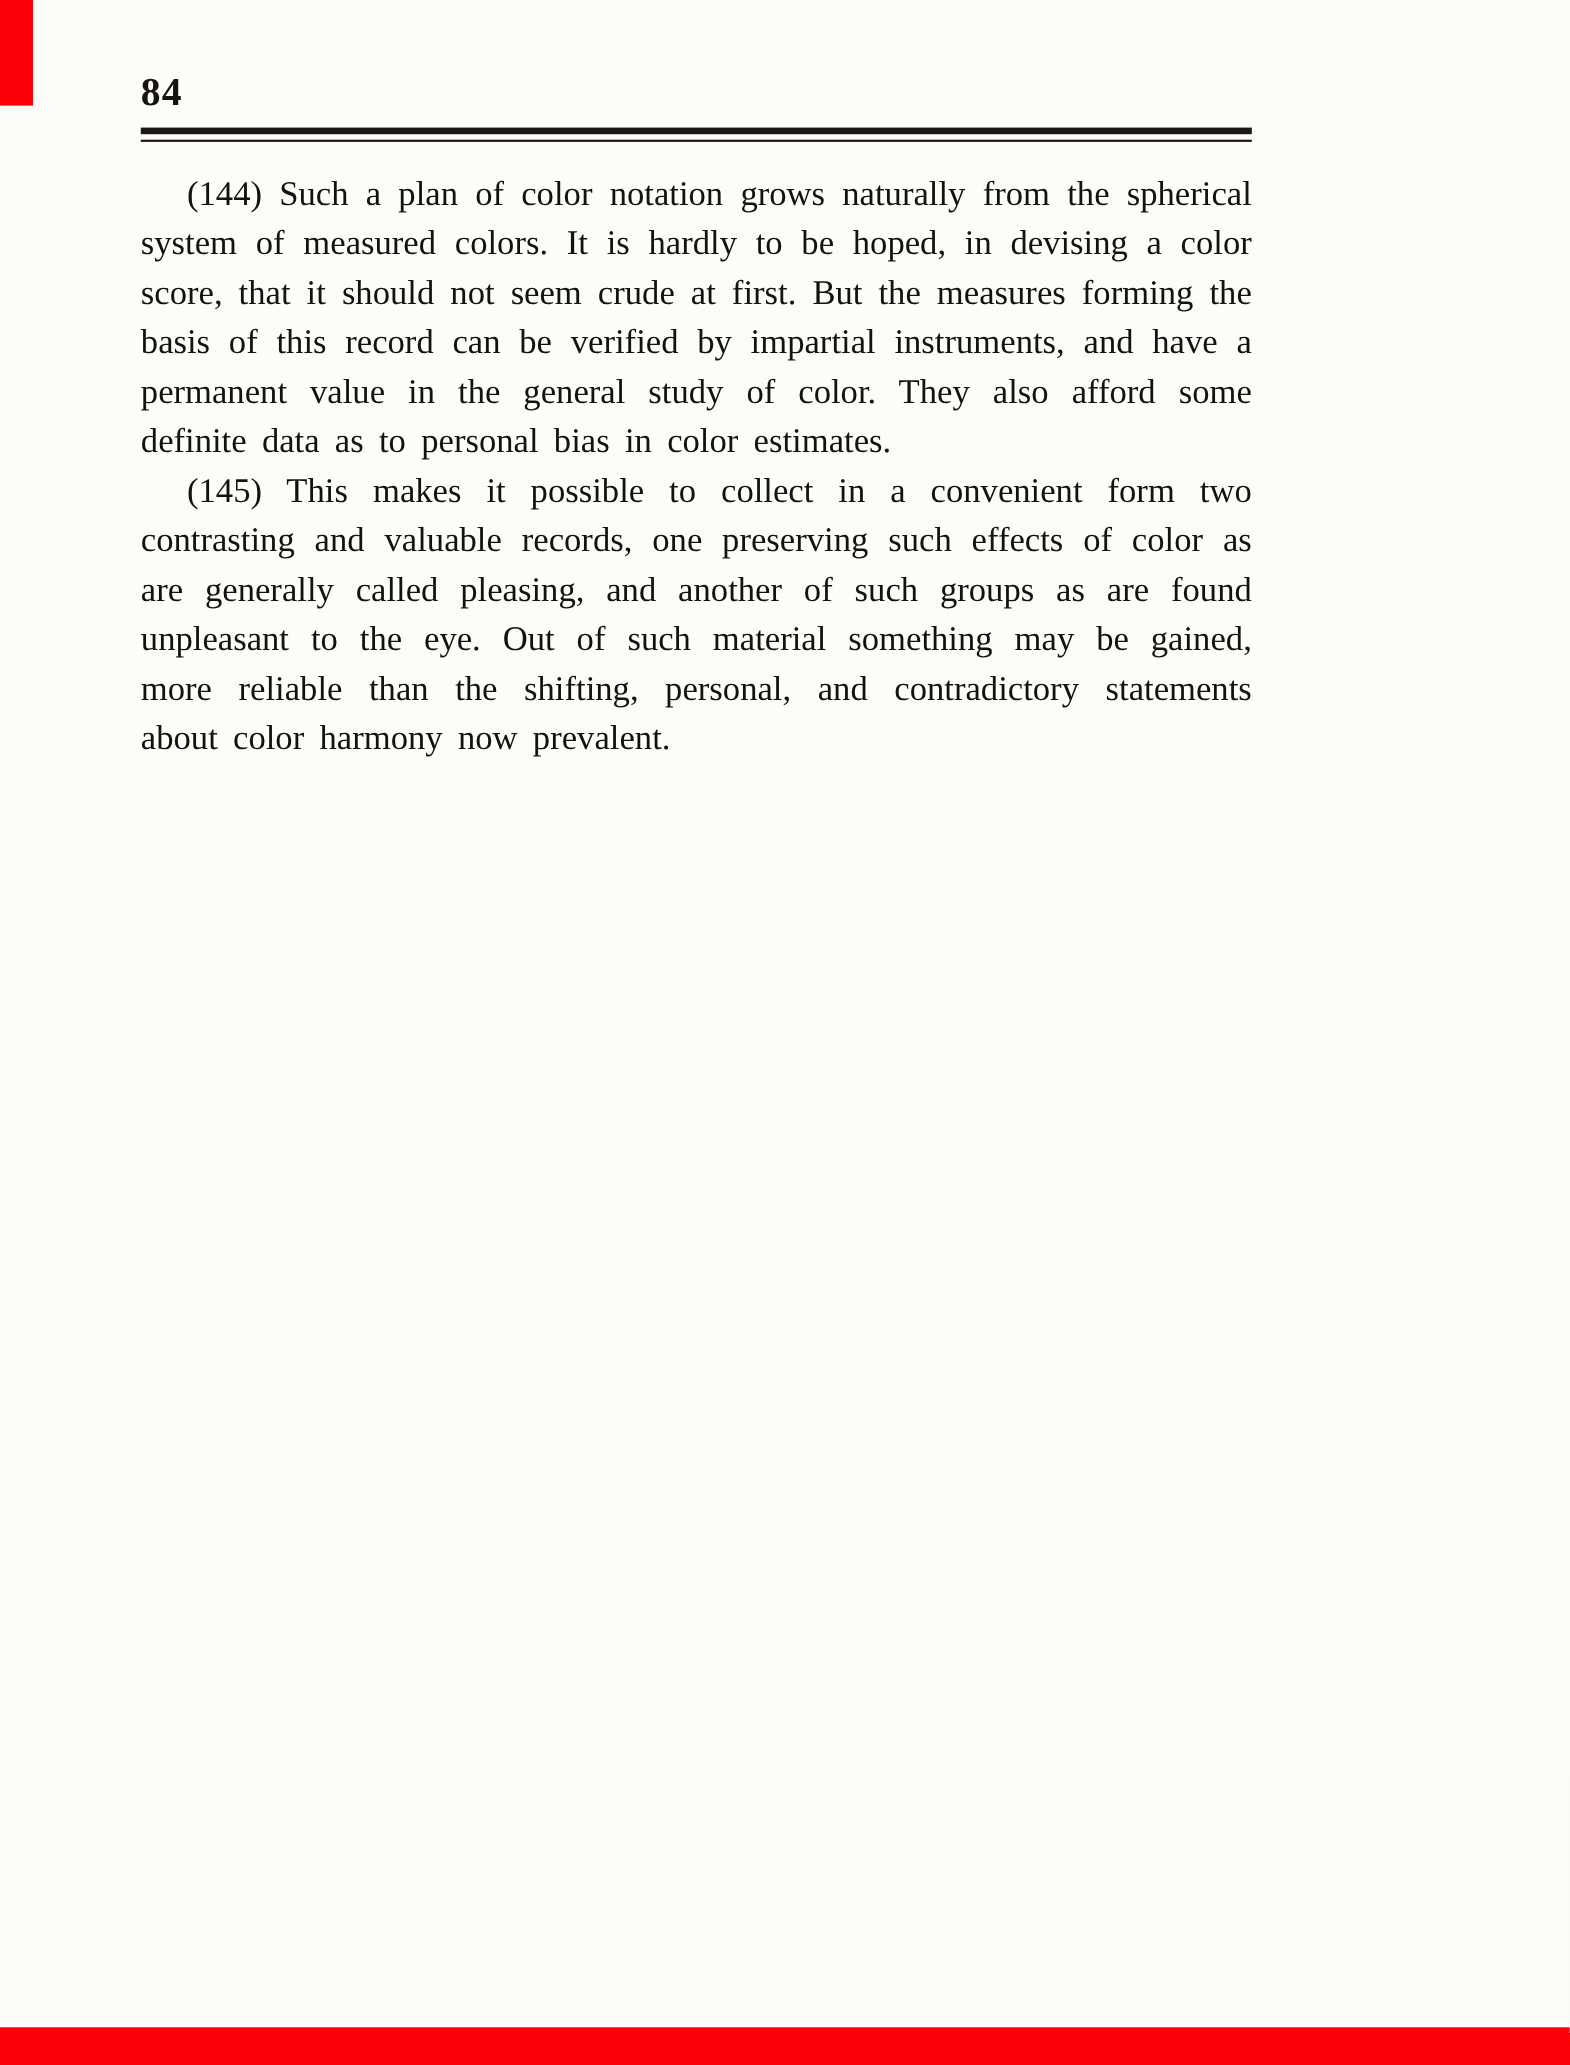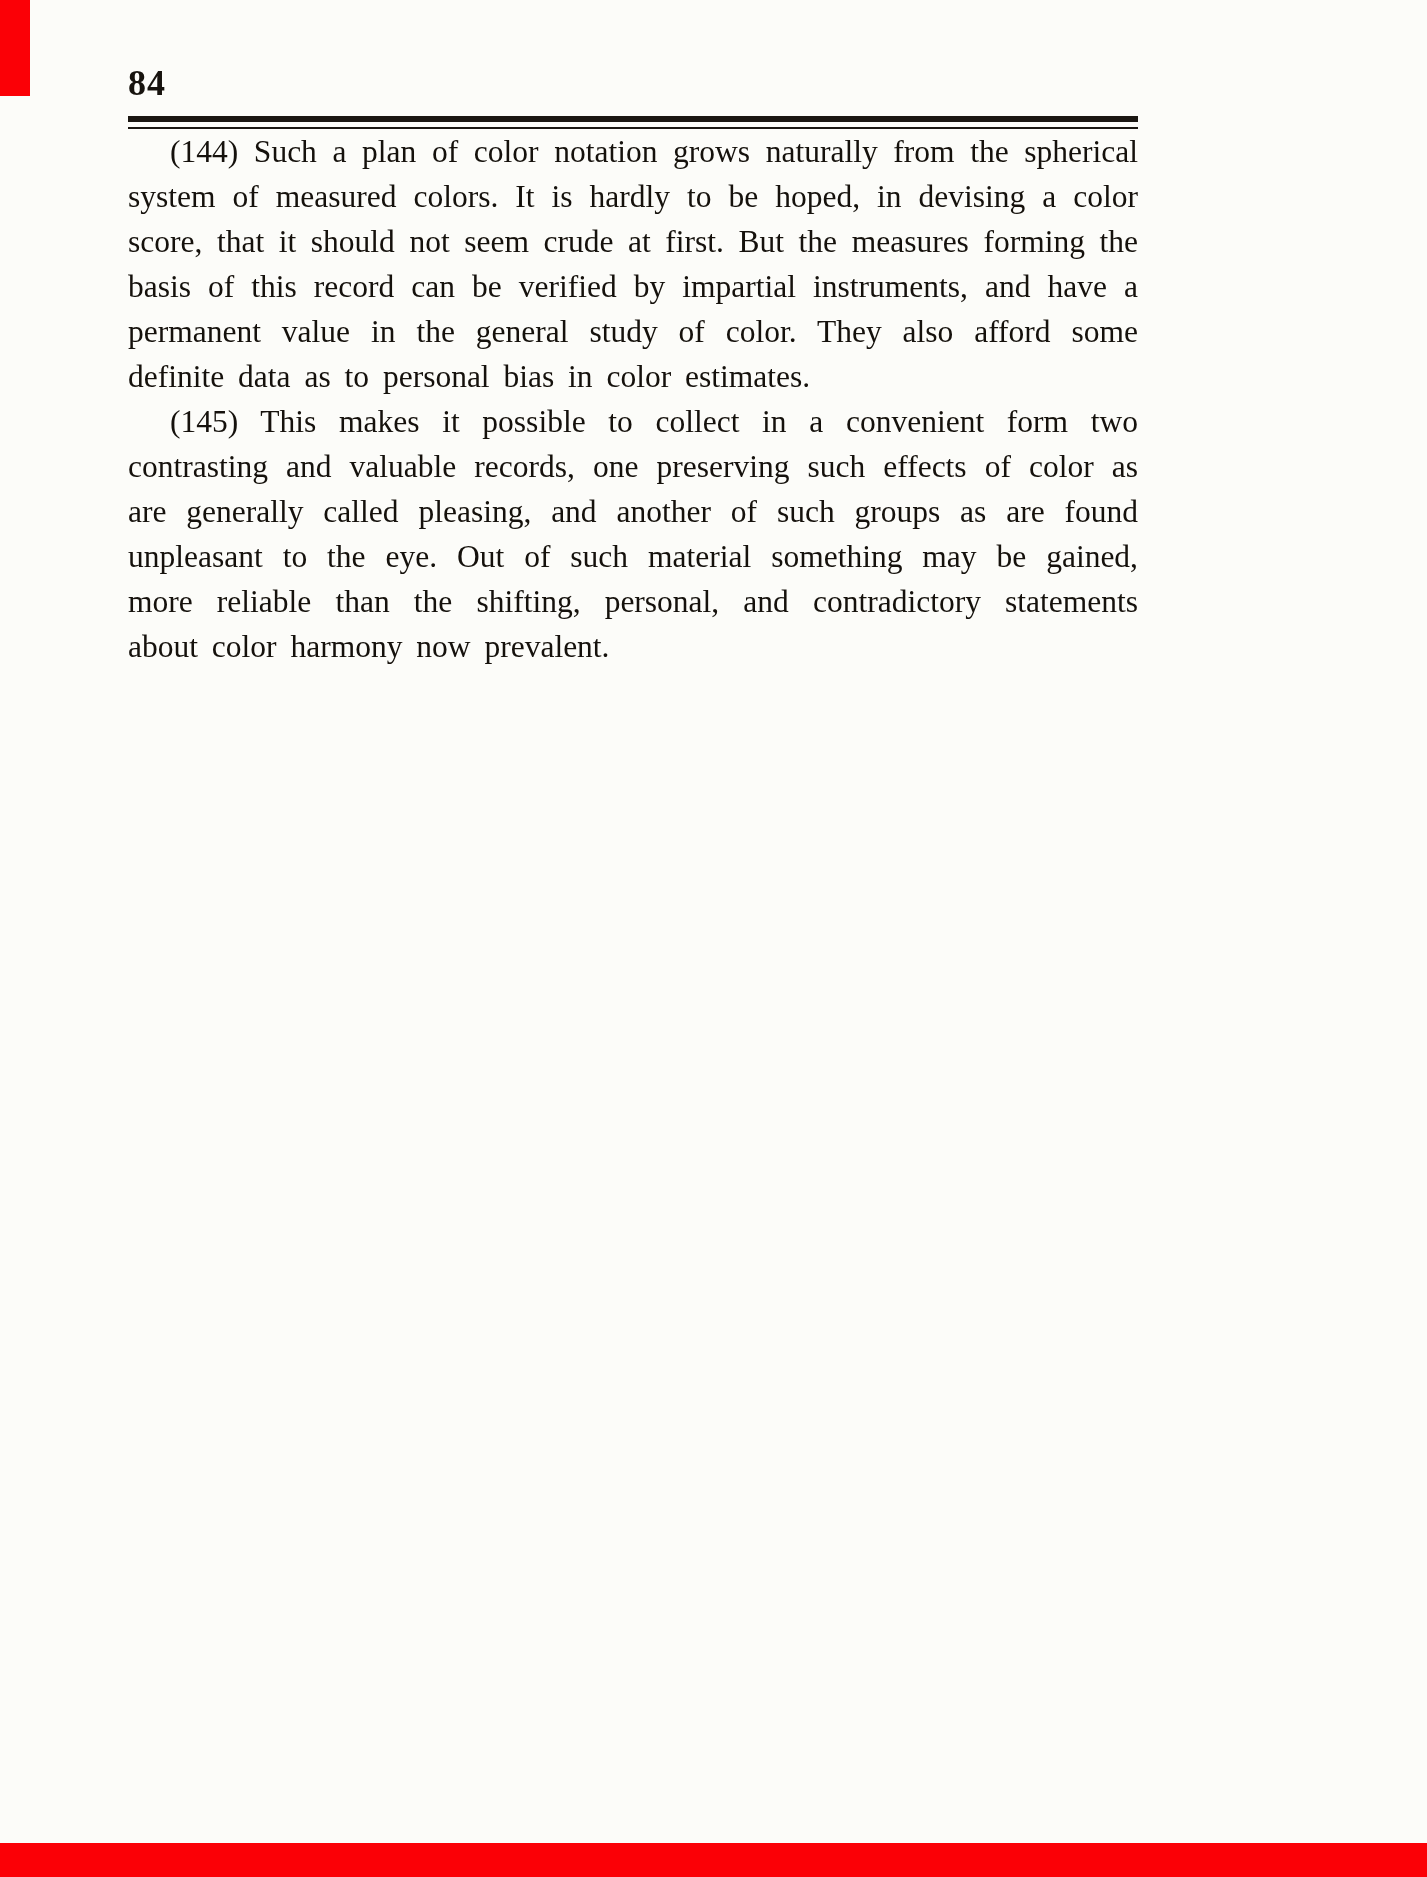--- a/index.html
+++ b/index.html
@@ -62,20 +62,21 @@
     margin-top: 12px;
     height: 6px;
     background: #1b1712;
   }
   .rule-thin {
     margin-top: 5px;
     height: 2px;
     background: #1b1712;
   }
   .bodytext {
+    margin-top: 24px;
     font-size: 31.5px;
     line-height: 45px;
     text-align: justify;
     word-spacing: 6px;
     color: #15110c;
   }
   .bodytext p {
     margin: 0;
     text-indent: 42px;
   }

